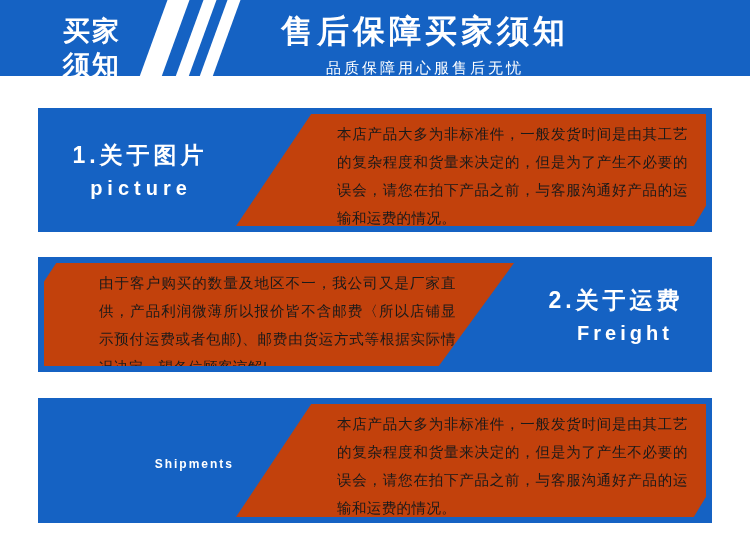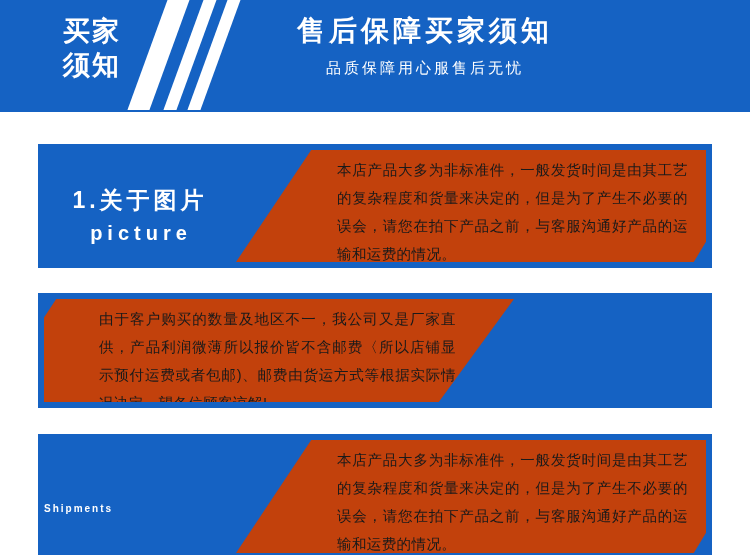--- a/index.html
+++ b/index.html
@@ -11,21 +11,21 @@
     width: 750px;
     height: 555px;
     font-family: "Liberation Sans", "DejaVu Sans", sans-serif;
     overflow: hidden;
   }
 
   
   .header {
     position: relative;
     width: 750px;
-    height: 112px;
+    height: 76px;
     background: #1562c3;
     overflow: hidden;
   }
   .header-badge {
     position: absolute;
     left: 44px;
     top: 14px;
     width: 96px;
     color: #ffffff;
     font-size: 27px;
@@ -48,21 +48,21 @@
 
   .header-titles {
     position: absolute;
     left: 245px;
     top: 13px;
     width: 360px;
     text-align: center;
     color: #ffffff;
   }
   .header-title-main {
-    font-size: 28px;
+    font-size: 32px;
     font-weight: bold;
     letter-spacing: 4px;
     line-height: 36px;
     white-space: nowrap;
   }
   .header-title-sub {
     margin-top: 9px;
     font-size: 15px;
     letter-spacing: 3px;
     line-height: 20px;
@@ -131,21 +131,20 @@
 
   
   .label {
     position: absolute;
     top: 0;
     height: 100%;
     color: #ffffff;
     display: flex;
     flex-direction: column;
     justify-content: center;
-    margin-top: 9px;
   }
   .label-left  { left: 6px;  width: 196px; }
   .label-right { right: 6px; width: 196px; }
 
   .label-cn {
     font-size: 23px;
     font-weight: bold;
     line-height: 30px;
     white-space: nowrap;
   }
@@ -158,21 +157,21 @@
     white-space: nowrap;
   }
 
   .p1 .label-cn { letter-spacing: 4px; text-align: center; padding-right: 4px; }
   .p1 .label-en { letter-spacing: 5px; text-align: center; padding-right: 2px; }
 
   .p2 .label-cn { letter-spacing: 4px; text-align: center; padding-left: 16px; }
   .p2 .label-en { letter-spacing: 4px; text-align: center; padding-left: 34px; }
 
   .p3 .label-cn { letter-spacing: 0px; text-align: center; padding-right: 8px; }
-  .p3 .label-en { letter-spacing: 2px; text-align: left; padding-right: 6px; font-size: 10px; }
+  .p3 .label-en { letter-spacing: 2px; text-align: right; padding-right: 6px; font-size: 12px; }
 </style>
 </head>
 <body>
 
 <div class="header">
   <div class="header-badge">买家
 须知</div>
 
   <div class="slash slash-a"></div>
   <div class="slash slash-b"></div>
@@ -196,20 +195,24 @@
         <div class="sheet-text indent">本店产品大多为非标准件，一般发货时间是由其工艺的复杂程度和货量来决定的，但是为了产生不必要的误会，请您在拍下产品之前，与客服沟通好产品的运输和运费的情况。</div>
       </div>
     </div>
   </div>
 
   <div class="panel panel-2 p2">
     <div class="panel-inner">
       <div class="sheet sheet-left">
         <div class="sheet-text indent">由于客户购买的数量及地区不一，我公司又是厂家直供，产品利润微薄所以报价皆不含邮费〈所以店铺显示预付运费或者包邮)、邮费由货运方式等根据实际情况决定、望各位顾客谅解!</div>
       </div>
+      <div class="label label-right">
+        <div class="label-cn">2.关于运费</div>
+        <div class="label-en">Freight</div>
+      </div>
     </div>
   </div>
 
   <div class="panel panel-3 p3">
     <div class="panel-inner">
       <div class="label label-left">
         <div class="label-en">Shipments</div>
       </div>
       <div class="sheet sheet-right">
         <div class="sheet-text indent">本店产品大多为非标准件，一般发货时间是由其工艺的复杂程度和货量来决定的，但是为了产生不必要的误会，请您在拍下产品之前，与客服沟通好产品的运输和运费的情况。</div>

